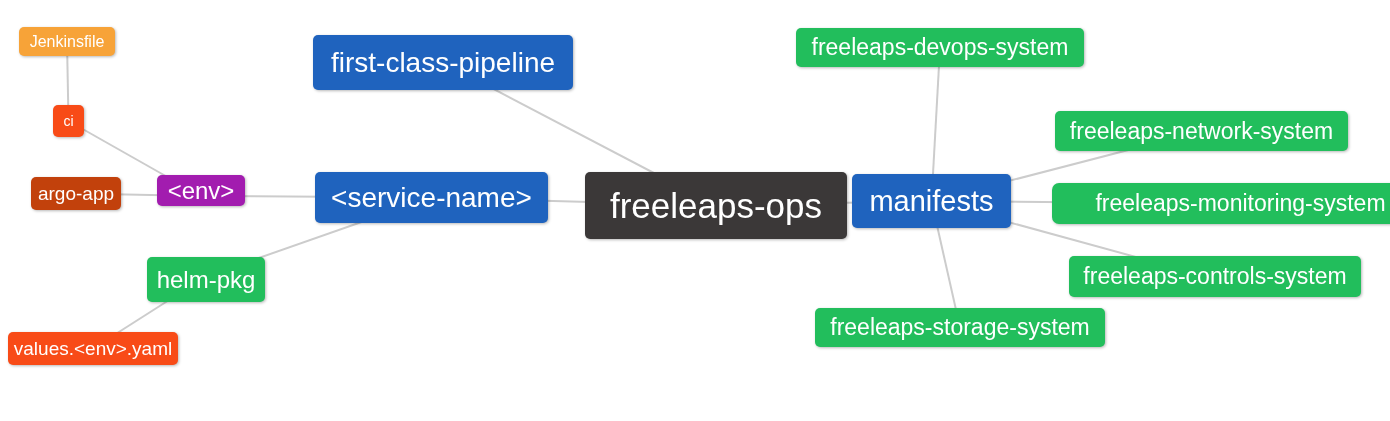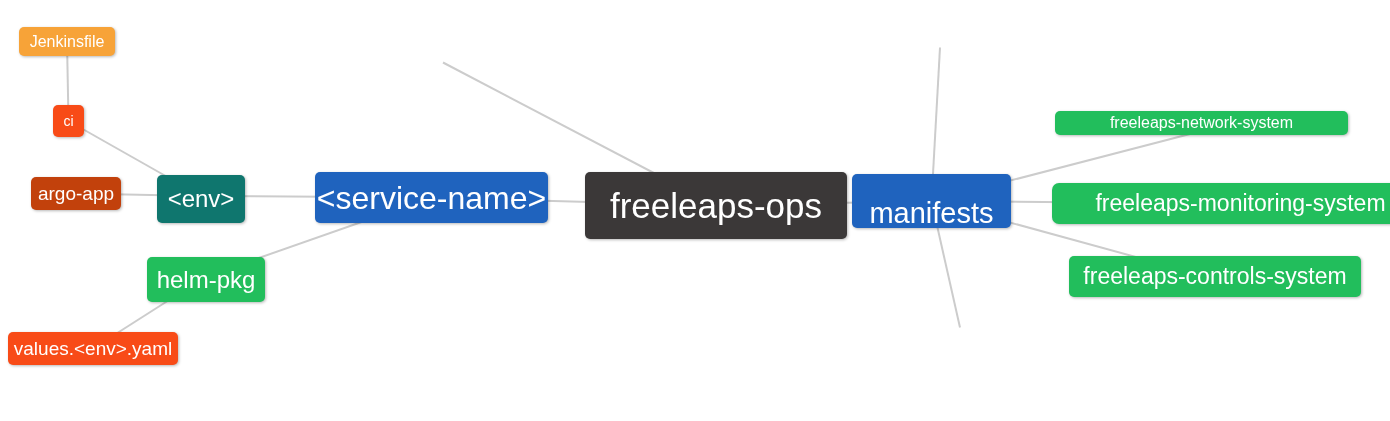--- a/index.html
+++ b/index.html
@@ -59,46 +59,55 @@
       <line x1="716" y1="205.5" x2="931.5" y2="201" stroke="#cccccc"></line>
       <line x1="931.5" y1="201" x2="940" y2="47.5" stroke="#cccccc"></line>
       <line x1="931.5" y1="201" x2="1201.5" y2="131" stroke="#cccccc"></line>
       <line x1="931.5" y1="201" x2="1212.5" y2="203.5" stroke="#cccccc"></line>
       <line x1="931.5" y1="201" x2="1207" y2="276.5" stroke="#cccccc"></line>
       <line x1="931.5" y1="201" x2="960" y2="327.5" stroke="#cccccc"></line>
     </svg>
 <div class="node" style="left: 585px; top: 172px; width: 262px; height: 67px; font-size: 35px; background: rgb(59, 56, 56); color: rgb(255, 255, 255); justify-content: center;">
       <span>freeleaps-ops</span>
     </div>
-    <div class="node" style="left: 315px; top: 172px; width: 233px; height: 51px; font-size: 32px; background: rgb(31, 99, 190); color: rgb(255, 255, 255);">
+    <div class="node" style="left: 313px; top: 35px; width: 260px; height: 55px; font-size: 28px; background: rgb(31, 99, 190); color: rgb(255, 255, 255);">
+      <span>first-class-pipeline</span>
+    </div>
+    <div class="node" style="left: 315px; top: 172px; width: 233px; height: 51px; font-size: 28px; background: rgb(31, 99, 190); color: rgb(255, 255, 255);">
       <span>&lt;service-name&gt;</span>
     </div>
-    <div class="node" style="left: 852px; top: 174px; width: 159px; height: 54px; font-size: 29px; background: rgb(31, 99, 190); color: rgb(255, 255, 255); align-items: flex-end;">
+    <div class="node" style="left: 852px; top: 174px; width: 159px; height: 54px; font-size: 29px; background: rgb(31, 99, 190); color: rgb(255, 255, 255);">
       <span>manifests</span>
     </div>
-    <div class="node" style="left: 157px; top: 175px; width: 88px; height: 48px; font-size: 24px; background: #0f766e; color: rgb(255, 255, 255);">
+    <div class="node" style="left: 157px; top: 175px; width: 88px; height: 31px; font-size: 24px; background: #a21caf; color: rgb(255, 255, 255);">
       <span>&lt;env&gt;</span>
     </div>
     <div class="node" style="left: 147px; top: 257px; width: 118px; height: 45px; font-size: 24px; background: rgb(34, 190, 92); color: rgb(255, 255, 255);">
       <span>helm-pkg</span>
     </div>
     <div class="node" style="left: 19px; top: 27px; width: 96px; height: 29px; font-size: 16px; background: rgb(247, 163, 56); color: rgb(255, 255, 255);">
       <span>Jenkinsfile</span>
     </div>
     <div class="node" style="left: 53px; top: 105px; width: 31px; height: 32px; font-size: 14px; background: rgb(248, 75, 23); color: rgb(255, 255, 255);">
       <span>ci</span>
     </div>
     <div class="node" style="left: 31px; top: 177px; width: 90px; height: 33px; font-size: 19px; background: #c2410c; color: rgb(255, 255, 255);">
       <span>argo-app</span>
     </div>
     <div class="node" style="left: 8px; top: 332px; width: 170px; height: 33px; font-size: 19px; background: rgb(248, 75, 23); color: rgb(255, 255, 255); justify-content: center;">
       <span>values.&lt;env&gt;.yaml</span>
     </div>
-    <div class="node" style="left: 1055px; top: 111px; width: 293px; height: 24px; font-size: 16px; background: rgb(34, 190, 92); color: rgb(255, 255, 255);">
+    <div class="node" style="left: 796px; top: 28px; width: 288px; height: 39px; font-size: 23px; background: rgb(34, 190, 92); color: rgb(255, 255, 255);">
+      <span>freeleaps-devops-system</span>
+    </div>
+    <div class="node" style="left: 1055px; top: 111px; width: 293px; height: 40px; font-size: 23px; background: rgb(34, 190, 92); color: rgb(255, 255, 255);">
       <span>freeleaps-network-system</span>
     </div>
     <div class="node" style="left: 1052px; top: 183px; width: 377px; height: 41px; font-size: 23px; background: rgb(34, 190, 92); color: rgb(255, 255, 255); border-radius: 7px;">
       <span>freeleaps-monitoring-system</span>
     </div>
     <div class="node" style="left: 1061px; top: 256px; width: 292px; height: 41px; font-size: 23px; background: rgb(34, 190, 92); color: rgb(255, 255, 255); margin-left: 8px;">
       <span>freeleaps-controls-system</span>
     </div>
+    <div class="node" style="left: 815px; top: 308px; width: 290px; height: 39px; font-size: 23px; background: rgb(34, 190, 92); color: rgb(255, 255, 255);">
+      <span>freeleaps-storage-system</span>
+    </div>
   </div>
 
 </body></html>

